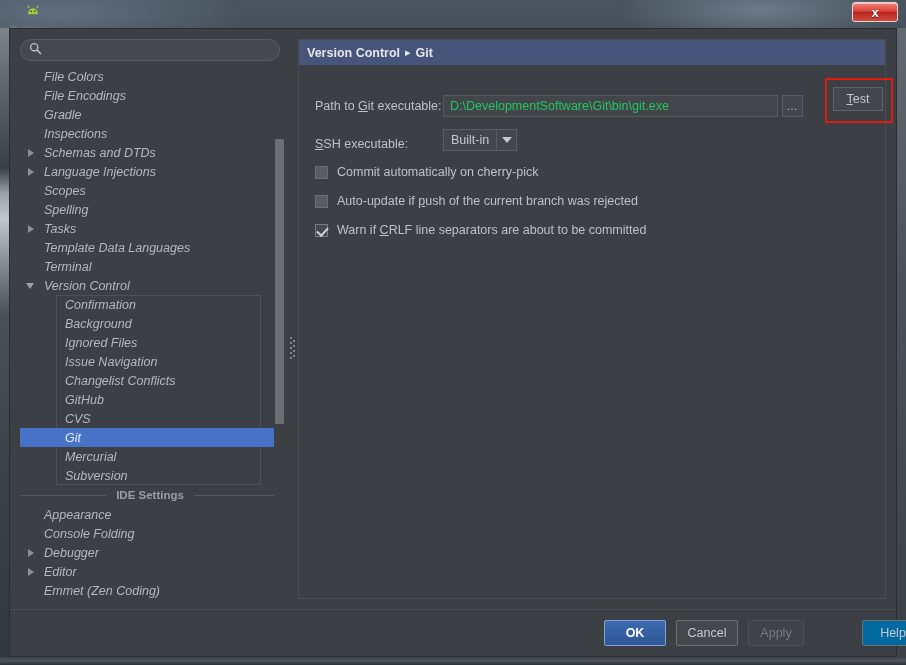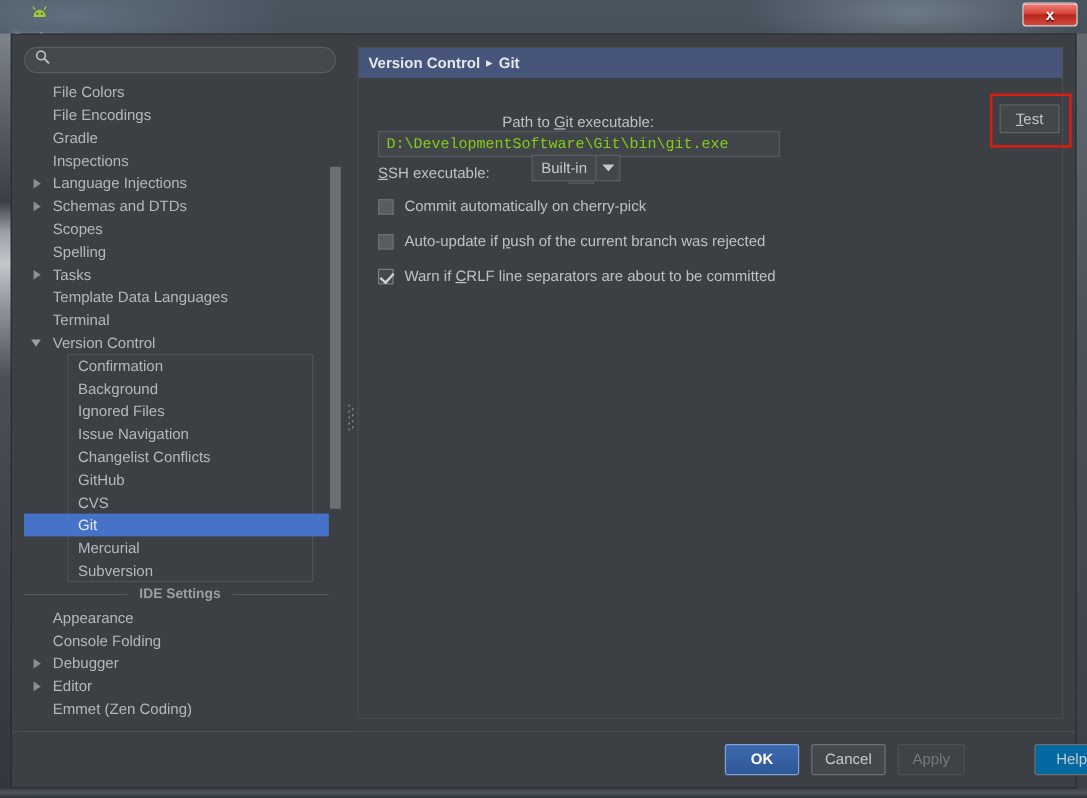--- a/index.html
+++ b/index.html
@@ -112,20 +112,21 @@
     overflow: hidden;
   }
   .tree-item {
     position: relative;
     height: 19px;
     display: flex; align-items: center;
     font-size: 12.5px;
     color: #b3b8bd;
     cursor: pointer;
     white-space: nowrap;
+    font-style: italic;
   }
   .tree-item .arrow {
     position: absolute; left: 8px; top: 6px;
     width: 0; height: 0;
   }
   .arrow.collapsed {
     border-left: 6px solid #8b9095;
     border-top: 4px solid transparent;
     border-bottom: 4px solid transparent;
   }
@@ -218,33 +219,33 @@
   }
   #panel-content {
     position: absolute; left: 0; top: 25px;
     width: 586px; height: 533px;
     background: #3c4044;
   }
 
   
   #row-path {
     position: absolute; left: 16px; top: 30px;
-    display: flex; align-items: center; flex-direction: column;
+    display: flex; align-items: center;
   }
   .field-label {
     font-size: 12.5px; color: #bcc1c6;
     white-space: nowrap;
   }
   .field-label u { text-decoration: underline; }
   #path-input {
     width: 335px; height: 22px;
     background: #42464a;
     border: 1px solid #55595d;
-    color: #84cc16; font-size: 12.5px;
-    font-family: Liberation Mono, monospace;
+    color: #22c55e; font-size: 12.5px;
+    font-family: Liberation Sans, sans-serif;
     padding: 0 6px;
     outline: none;
   }
   #browse-button {
     width: 21px; height: 22px;
     margin-left: 4px;
     background: #43474b;
     border: 1px solid #5a5e62;
     color: #b9bec3; font-size: 11px;
     display: flex; align-items: center; justify-content: center;
@@ -425,25 +426,25 @@
               <span class="label">File Encodings</span>
             </div>
             <div class="tree-item">
               <span class="label">Gradle</span>
             </div>
             <div class="tree-item">
               <span class="label">Inspections</span>
             </div>
             <div class="tree-item">
               <span class="arrow collapsed"></span>
+              <span class="label">Schemas and DTDs</span>
+            </div>
+            <div class="tree-item">
+              <span class="arrow collapsed"></span>
               <span class="label">Language Injections</span>
-            </div>
-            <div class="tree-item">
-              <span class="arrow collapsed"></span>
-              <span class="label">Schemas and DTDs</span>
             </div>
             <div class="tree-item">
               <span class="label">Scopes</span>
             </div>
             <div class="tree-item">
               <span class="label">Spelling</span>
             </div>
             <div class="tree-item">
               <span class="arrow collapsed"></span>
               <span class="label">Tasks</span>

